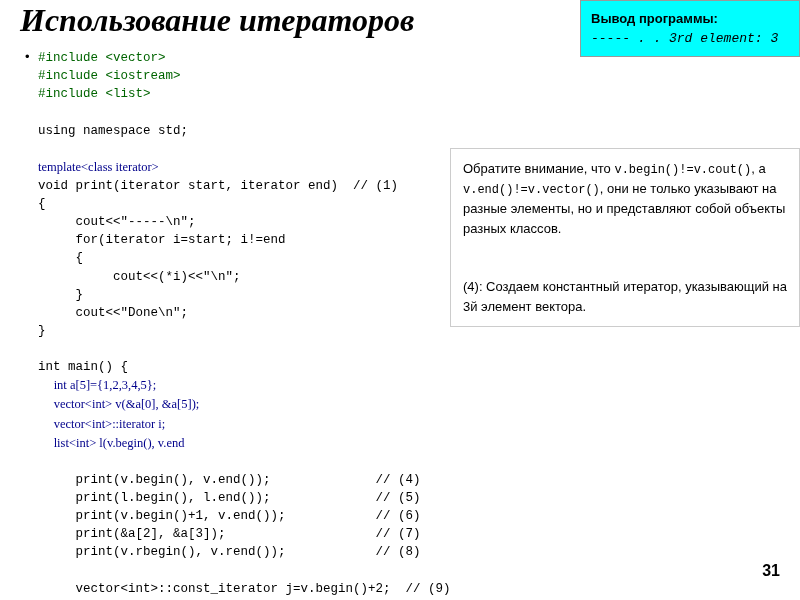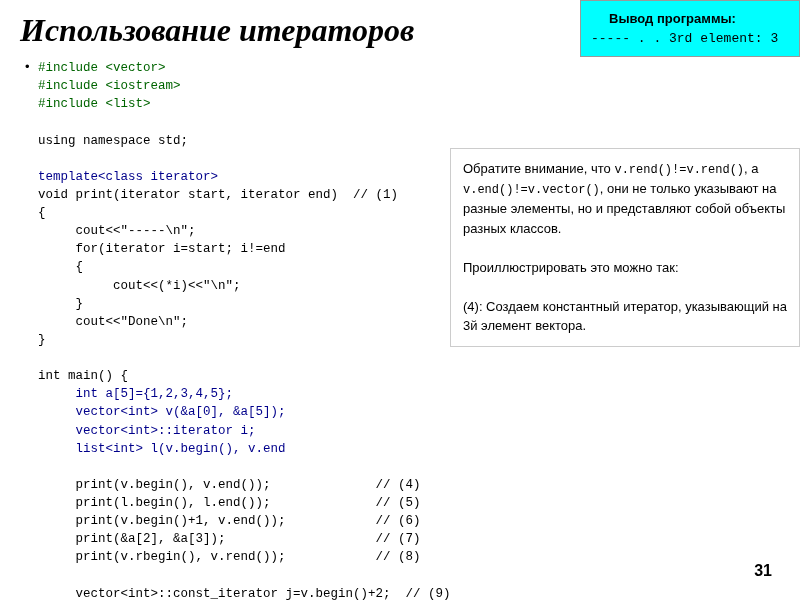--- a/index.html
+++ b/index.html
@@ -7,21 +7,21 @@
       width: 800px;
       height: 600px;
       background: #fff;
       font-family: Arial, sans-serif;
       overflow: hidden;
       position: relative;
     }
     .page {
       width: 800px;
       height: 588px;
-      padding: 12px 20px;
+      padding: 2px 20px;
       position: relative;
     }
     .title {
       font-size: 32px;
       font-style: italic;
       font-weight: bold;
       color: #000;
       margin-bottom: 10px;
       font-family: 'Times New Roman', serif;
     }
@@ -38,43 +38,43 @@
       position: absolute;
       left: 5px;
       top: 0;
       font-size: 13px;
     }
     .code-container {
       position: relative;
       padding-left: 18px;
     }
     .green { color: #006400; }
-    .blue { color: #00008B; }
+    .blue { color: #00008B; font-family: Liberation Serif, serif; }
     .output-box {
       position: absolute;
       top: 0;
       right: 0;
       width: 220px;
       background: #00FFFF;
       border: 1px solid #999;
       padding: 8px 10px;
       font-size: 13px;
       font-family: Arial, sans-serif;
       line-height: 1.5;
       z-index: 10;
     }
     .output-box .output-title {
       font-weight: bold;
       font-size: 13px;
-      margin-left: 18px;
     }
     .output-box .output-content {
       font-family: 'Courier New', monospace;
       font-size: 13px;
       color: #000;
+      font-style: italic;
     }
     .annotation-box {
       position: absolute;
       top: 148px;
       right: 0;
       width: 350px;
       background: #fff;
       border: 1px solid #ccc;
       padding: 10px 12px;
       font-size: 13px;
@@ -83,21 +83,21 @@
       z-index: 10;
       color: #000;
     }
     .annotation-box code {
       font-family: 'Courier New', monospace;
       font-size: 12px;
     }
     .page-number {
       position: absolute;
       bottom: 8px;
-      right: 28px;
+      right: 20px;
       font-size: 16px;
       font-weight: bold;
       color: #000;
     }
   </style>
 </head>
 <body>
 
 <div class="page">
   <h1 class="title">Использование итераторов</h1>
@@ -142,21 +142,20 @@
 
   <div class="output-box">
     <div class="output-title">Вывод программы:</div>
     <div class="output-content">-----
 .
 .
 3rd element: 3</div>
   </div>
 
   <div class="annotation-box">
-    <p>Обратите внимание, что <code>v.rend()!=v.rend()</code>, а <code>v.end()!=v.vector()</code>, они не только указывают на разные элементы, но и представляют собой объекты разных классов.</p>
+    <p>Обратите внимание, что <code>v.begin()!=v.cout()</code>, а <code>v.end()!=v.vector()</code>, они не только указывают на разные элементы, но и представляют собой объекты разных классов.</p>
     <br>
-    <p>Проиллюстрировать это можно так:</p>
     <br>
     <p>(4): Создаем константный итератор, указывающий на 3й элемент вектора.</p>
   </div>
 
   <div class="page-number">31</div>
 </div>
 
 </body></html>

